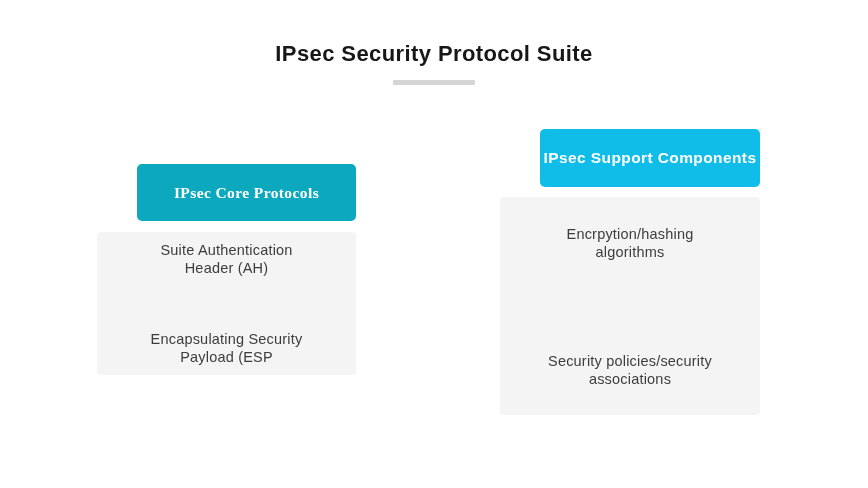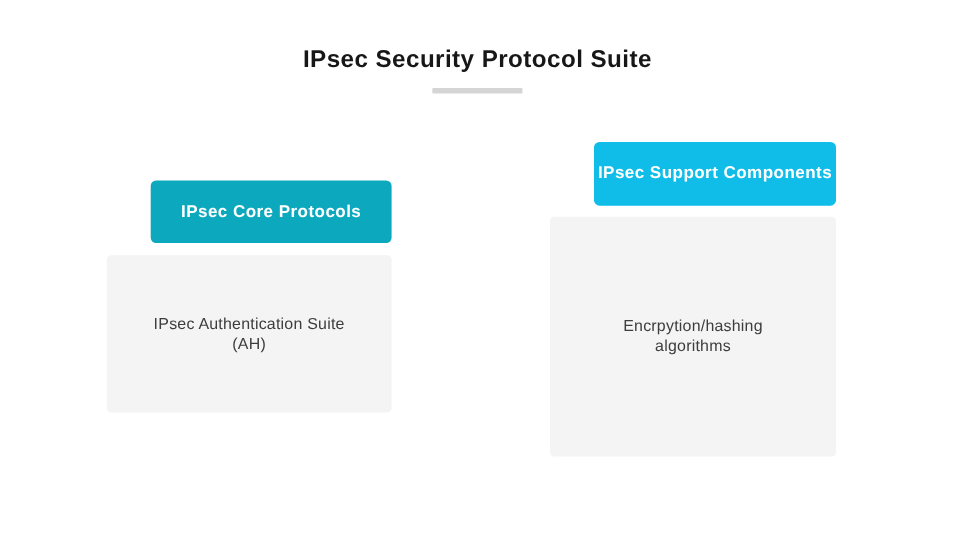--- a/index.html
+++ b/index.html
@@ -33,21 +33,21 @@
   .header {
     display: flex; align-items: center; justify-content: center;
     color: var(--header-text, #ffffff);
     font-weight: 700;
     font-size: 15.5px;
     letter-spacing: 0.4px;
     border-radius: 5px;
     text-align: center;
     margin-left: 40px;
   }
-  .header-core    { height: 57px; background: var(--core-header-bg, #0ca9be); margin-bottom: 11px; }
+  .header-core    { height: 57px; background: var(--core-header-bg, #0ca9be); margin-bottom: 11px; font-family: Liberation Serif, serif; }
   .header-support { height: 58px; background: var(--support-header-bg, #0fbde8); margin-bottom: 10px; }
 
   .panel {
     background: var(--panel-bg, #f4f4f4);
     border-radius: 4px;
     display: flex; flex-direction: column;
     justify-content: space-around;
     align-items: center;
     gap: 36px;
   }
@@ -70,26 +70,28 @@
 <div class="canvas">
 
   <h1 class="page-title">IPsec Security Protocol Suite</h1>
   <div class="title-underline"></div>
 
   <section class="column col-core">
     <div class="header header-core">
       <span>IPsec Core Protocols</span>
     </div>
     <div class="panel panel-core">
-      <p class="item">IPsec Authentication Suite (AH)</p>
+      <p class="item">Suite Authentication Header (AH)</p>
+      <p class="item">Encapsulating Security Payload (ESP</p>
     </div>
   </section>
 
   <section class="column col-support">
     <div class="header header-support">
       <span>IPsec Support Components</span>
     </div>
     <div class="panel panel-support">
       <p class="item">Encrpytion/hashing algorithms</p>
+      <p class="item">Security policies/security associations</p>
     </div>
   </section>
 
 </div>
 
 </body></html>

